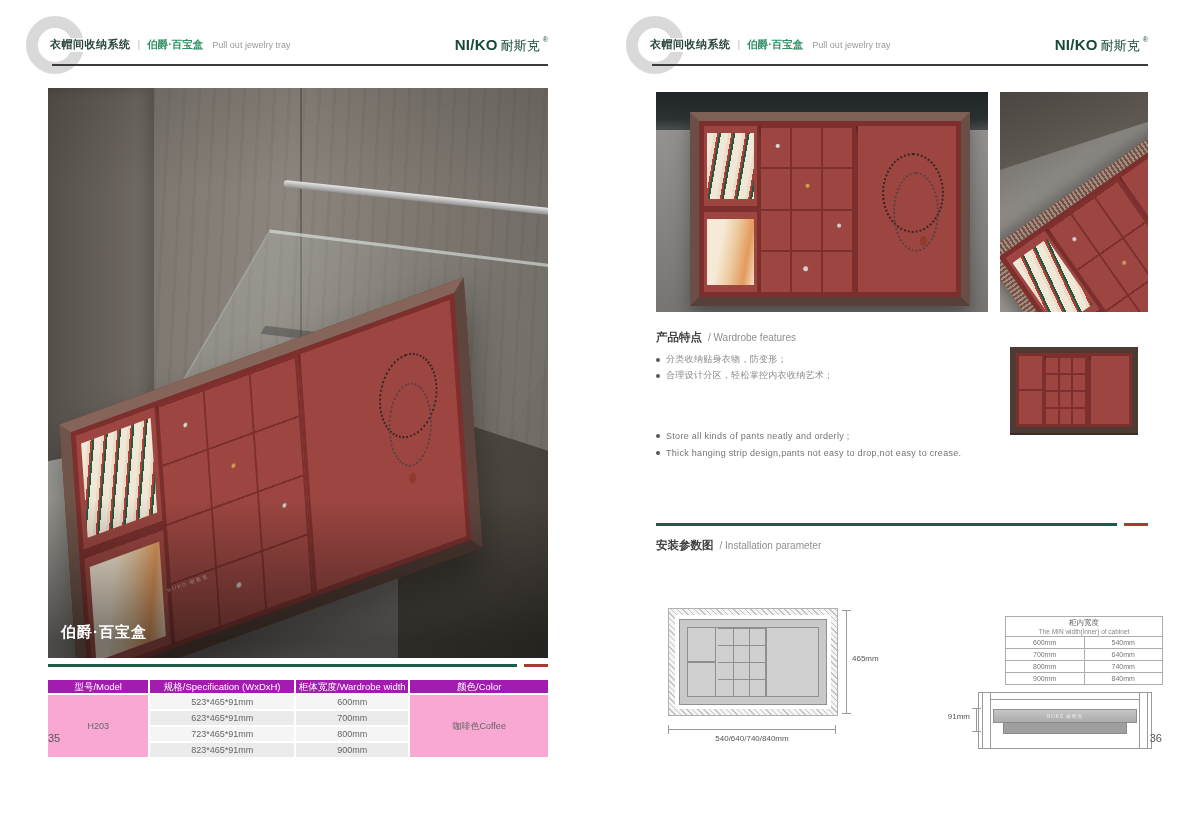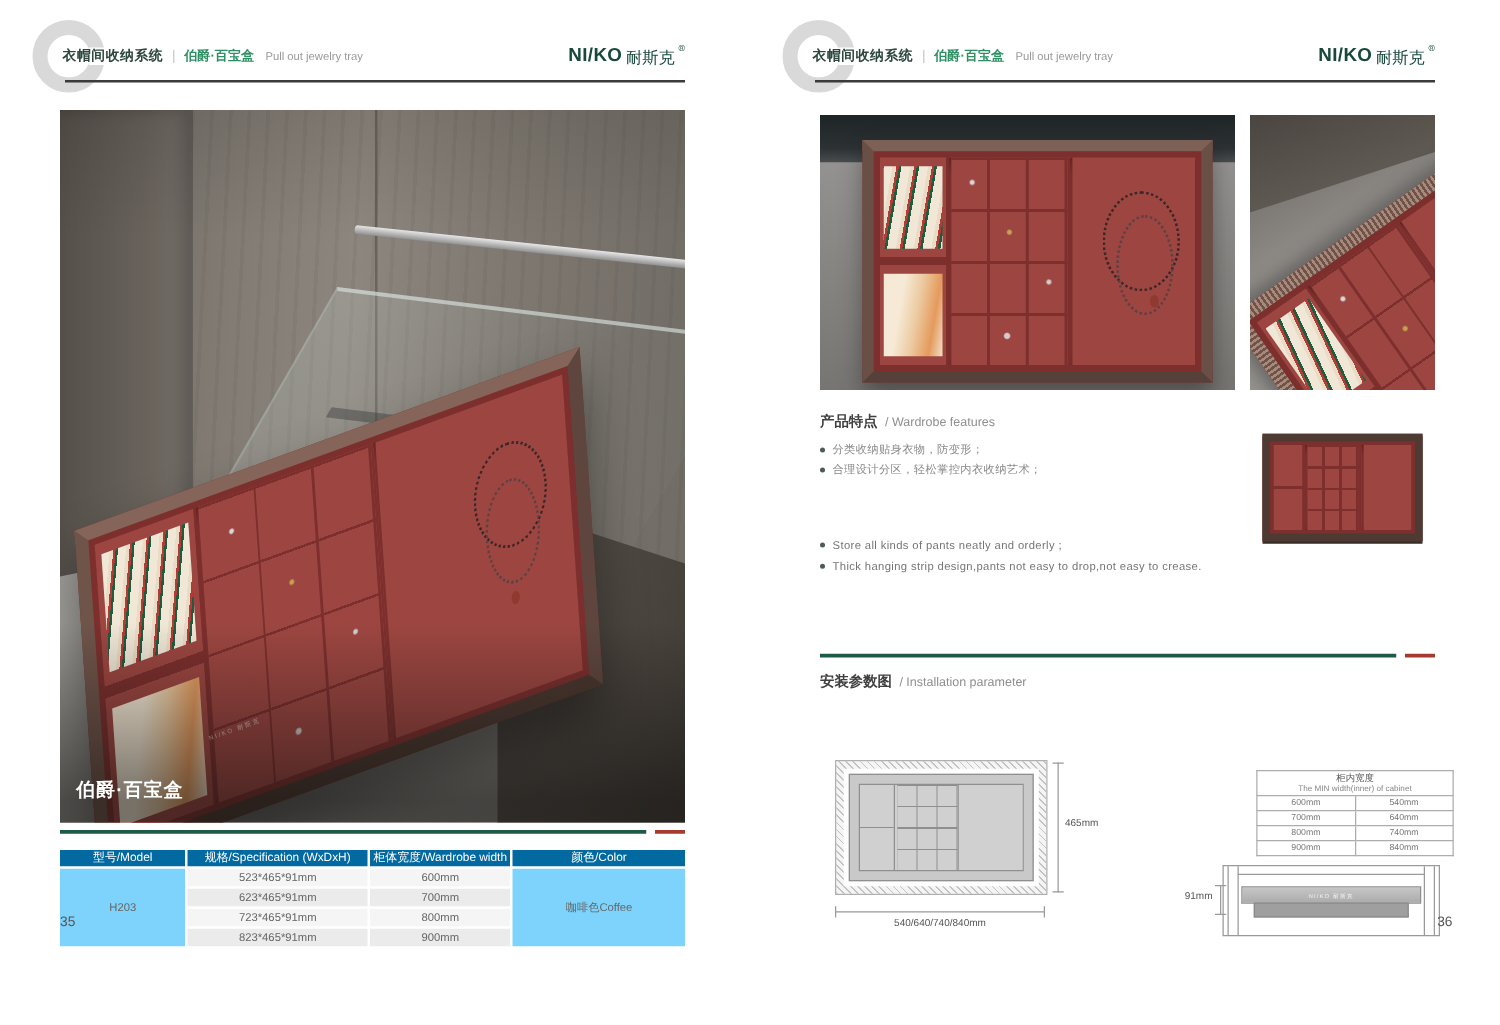--- a/index.html
+++ b/index.html
@@ -86,24 +86,24 @@
   .tray-edge-brand{position:absolute;left:118px;top:492px;transform:rotate(-20deg);
     font-size:5px;letter-spacing:1.5px;color:rgba(255,255,255,.6);white-space:nowrap;}
   .hero-shade{position:absolute;inset:0;
     background:linear-gradient(180deg,rgba(0,0,0,.10),transparent 18%,transparent 72%,rgba(15,14,13,.55) 97%);}
   .photo-label{position:absolute;left:13px;bottom:16px;color:#fff;font-size:15px;font-weight:700;letter-spacing:1px;}
 
   
   .spec-table{position:absolute;left:48px;top:680px;width:500px;display:flex;gap:2px;font-size:9px;color:#666;}
   .spec-col{display:flex;flex-direction:column;gap:2px;}
   .col-model{flex:100;} .col-spec{flex:143;} .col-width{flex:112;} .col-color{flex:137;}
-  .spec-th{height:13px;line-height:13px;text-align:center;background:#0369a1;color:#fff;font-size:9.5px;}
+  .spec-th{height:13px;line-height:13px;text-align:center;background:#a21caf;color:#fff;font-size:9.5px;}
   .spec-cell{height:14px;line-height:14px;text-align:center;}
   .row-a{background:#f5f5f5;} .row-b{background:#ebebeb;}
-  .spec-cell-span{flex:1;display:flex;align-items:center;justify-content:center;background:#7dd3fc;}
+  .spec-cell-span{flex:1;display:flex;align-items:center;justify-content:center;background:#f9a8d4;}
   .page-num{position:absolute;top:732px;font-size:11px;color:#555;}
   .page-num-l{left:48px;} .page-num-r{right:38px;text-align:right;}
 
   
   .p1{position:absolute;left:56px;top:92px;width:332px;height:220px;overflow:hidden;background:#8a8886;}
   .p1-top{position:absolute;top:0;left:0;width:100%;height:38px;
     background:linear-gradient(180deg,#1f2426,#2c3133 70%,#4a4e4f);}
   .p1-surface{position:absolute;top:38px;left:0;right:0;bottom:0;
     background:linear-gradient(180deg,#949290,#83817e 60%,#777572);}
   .tray-p1{position:absolute;left:34px;top:20px;width:262px;height:176px;border:9px solid;

